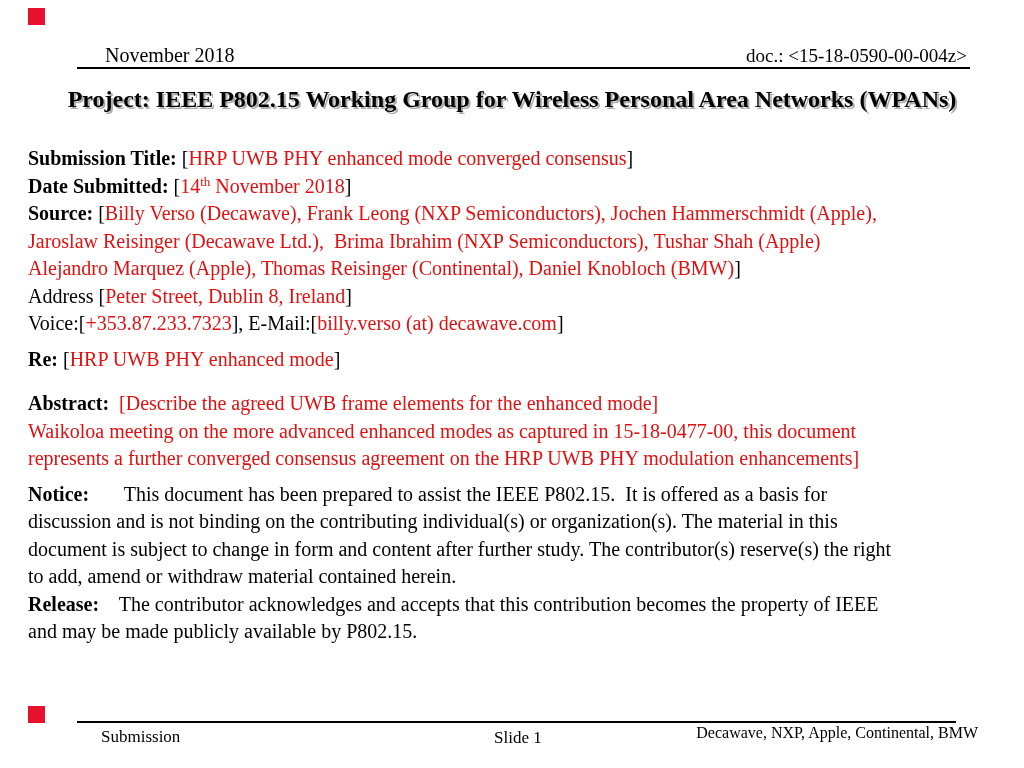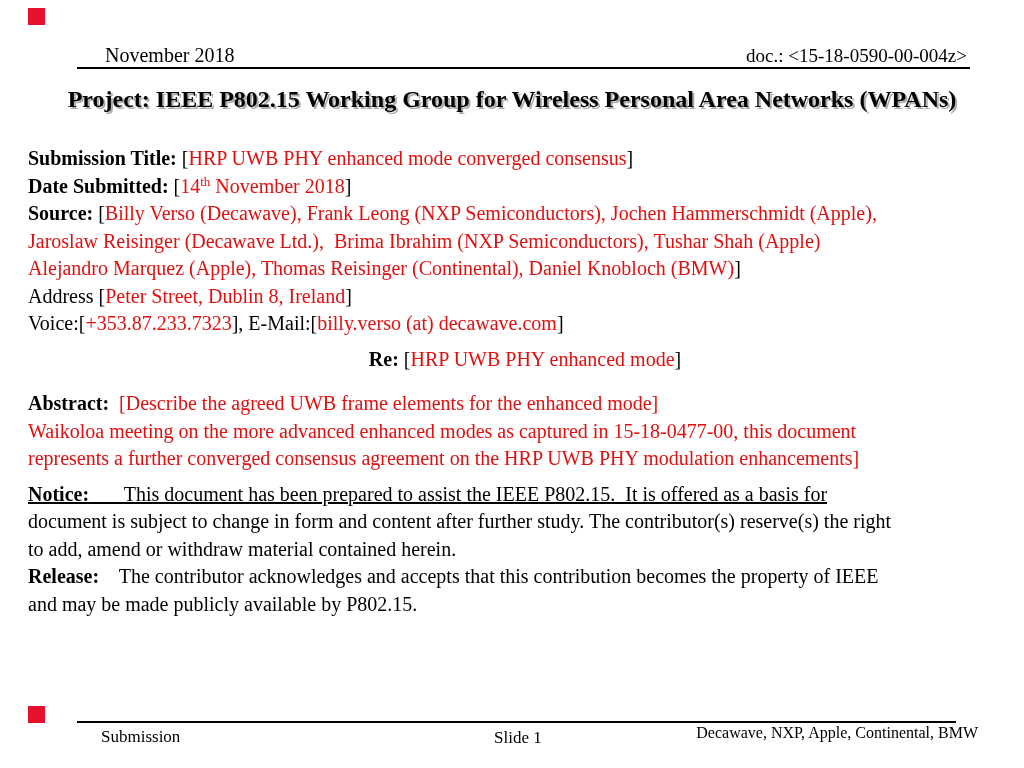--- a/index.html
+++ b/index.html
@@ -68,25 +68,26 @@
   <div class="title">Project: IEEE P802.15 Working Group for Wireless Personal Area Networks (WPANs)</div>
 
   <div class="body">
       <div class="line"><span class="b">Submission Title:</span><span> [</span><span class="r">HRP UWB PHY enhanced mode converged consensus</span><span>]</span></div>
       <div class="line"><span class="b">Date Submitted:</span><span> [</span><span class="r">14</span><sup class="r">th</sup><span class="r"> November 2018</span><span>]</span></div>
       <div class="line"><span class="b">Source:</span><span> [</span><span class="r">Billy Verso (Decawave), Frank Leong (NXP Semiconductors), Jochen Hammerschmidt (Apple),</span></div>
       <div class="line"><span class="r">Jaroslaw Reisinger (Decawave Ltd.),  Brima Ibrahim (NXP Semiconductors), Tushar Shah (Apple)</span></div>
       <div class="line"><span class="r">Alejandro Marquez (Apple), Thomas Reisinger (Continental), Daniel Knobloch (BMW)</span><span>]</span></div>
       <div class="line"><span>Address [</span><span class="r">Peter Street, Dublin 8, Ireland</span><span>]</span></div>
       <div class="line"><span>Voice:[</span><span class="r">+353.87.233.7323</span><span>], E-Mail:[</span><span class="r">billy.verso (at) decawave.com</span><span>]</span></div>
-      <div class="line" style="margin-top: 8px; text-align: center;"><span class="b">Re:</span><span> [</span><span class="r">HRP UWB PHY enhanced mode</span><span>]</span></div>
+      <div class="line" style="margin-top: 8px;"><span class="b">Re:</span><span> [</span><span class="r">HRP UWB PHY enhanced mode</span><span>]</span></div>
       <div class="line" style="margin-top: 17px;"><span class="b">Abstract:</span><span>  </span><span class="r">[Describe the agreed UWB frame elements for the enhanced mode]</span></div>
       <div class="line"><span class="r">Waikoloa meeting on the more advanced enhanced modes as captured in 15-18-0477-00, this document</span></div>
       <div class="line"><span class="r">represents a further converged consensus agreement on the HRP UWB PHY modulation enhancements]</span></div>
-      <div class="line" style="margin-top: 8px; text-decoration: underline;"><span class="b">Notice:</span><span>       This document has been prepared to assist the IEEE P802.15.  It is offered as a basis for</span></div>
+      <div class="line" style="margin-top: 8px;"><span class="b">Notice:</span><span>       This document has been prepared to assist the IEEE P802.15.  It is offered as a basis for</span></div>
+      <div class="line"><span>discussion and is not binding on the contributing individual(s) or organization(s). The material in this</span></div>
       <div class="line"><span>document is subject to change in form and content after further study. The contributor(s) reserve(s) the right</span></div>
       <div class="line"><span>to add, amend or withdraw material contained herein.</span></div>
       <div class="line"><span class="b">Release:</span><span>    The contributor acknowledges and accepts that this contribution becomes the property of IEEE</span></div>
       <div class="line"><span>and may be made publicly available by P802.15.</span></div>
     </div>
 
   <div class="ftr-rule"></div>
   <div class="sq sq-bottom"></div>
   <div class="ftr-left">Submission</div>
   <div class="ftr-slide">Slide 1</div>

